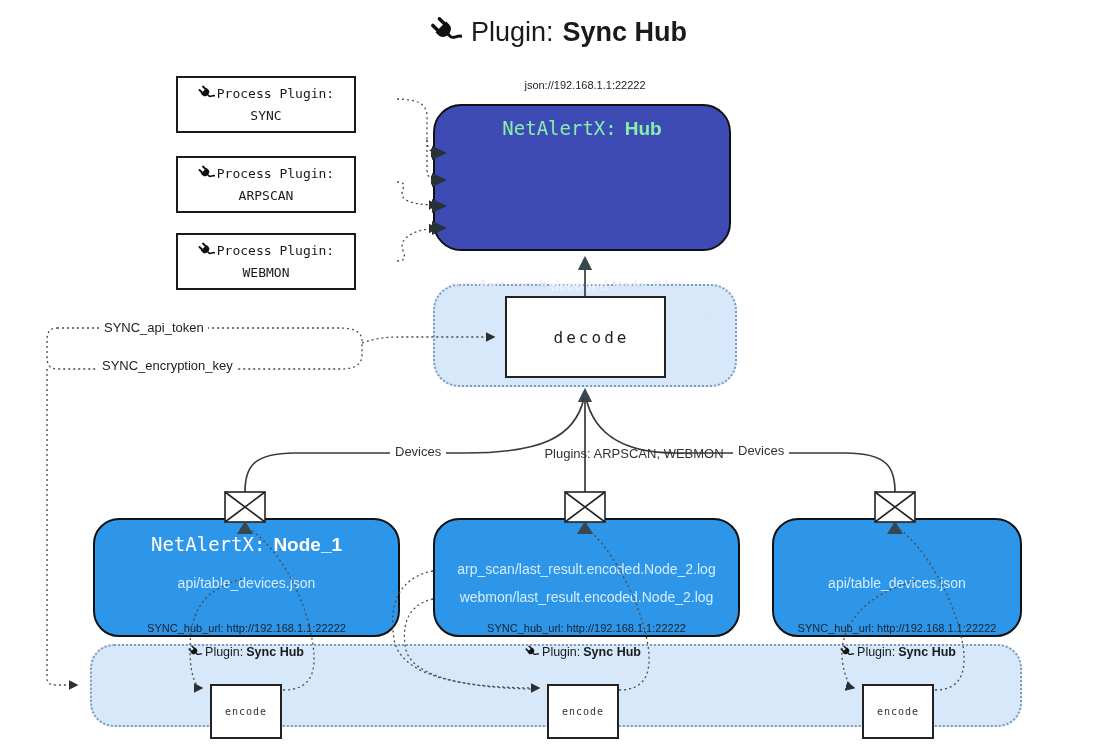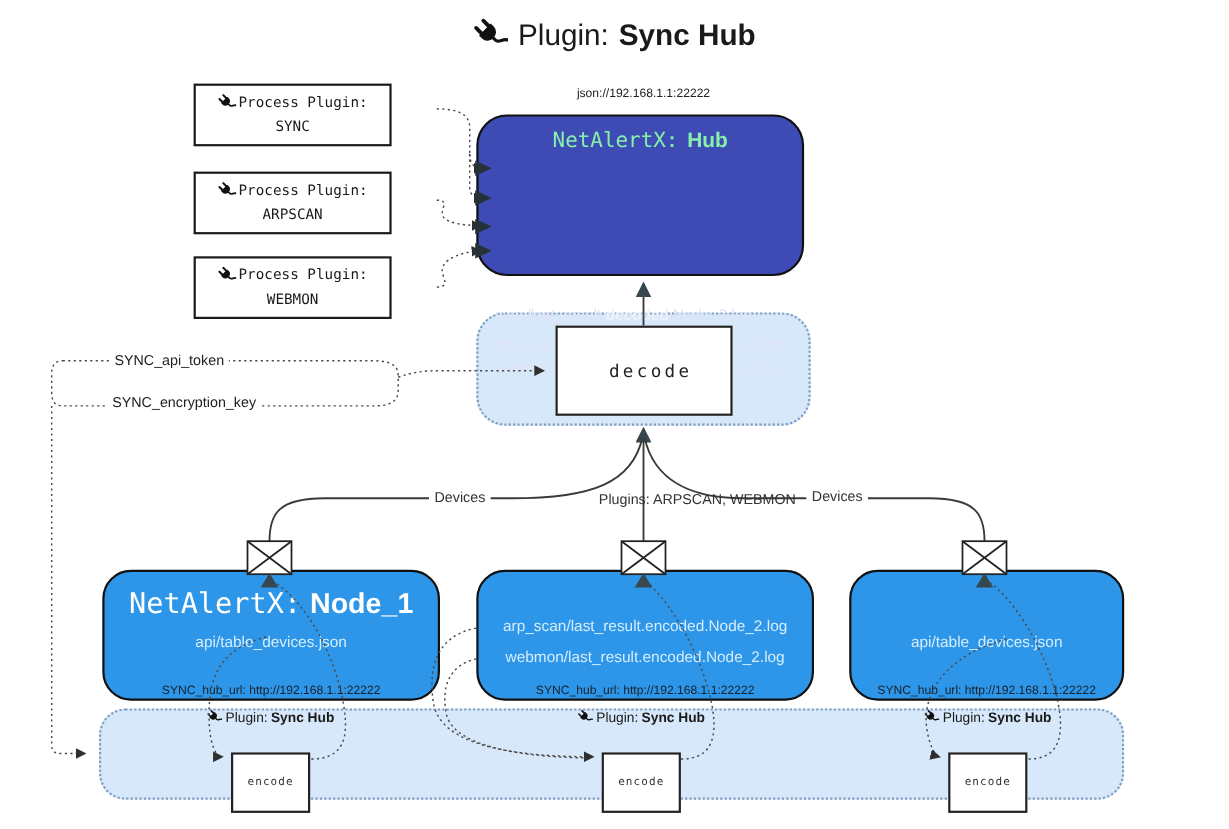--- a/index.html
+++ b/index.html
@@ -55,21 +55,21 @@
 
   
   .edge-label{background:#fff;padding:0 5px;font-size:13px;color:#333;white-space:nowrap;}
   #lbl-devices-l{left:390px;top:444px;}
   #lbl-devices-r{left:733px;top:443px;}
   #lbl-plugins-c{left:495px;top:446px;width:182px;text-align:center;background:transparent;padding:0;margin-left:48px;}
 
   
   .node-box{position:absolute;top:518px;height:119px;background:var(--node-fill);border:2.5px solid #111;border-radius:26px;z-index:2;}
   #node-0{left:93px;width:307px;} #node-1{left:433px;width:307px;} #node-2{left:772px;width:250px;}
-  .node-title{position:absolute;left:0;right:0;top:13px;text-align:center;color:#fff;font-size:26px;white-space:nowrap;
+  .node-title{position:absolute;left:0;right:0;top:13px;text-align:center;color:#fff;font-size:19px;white-space:nowrap;
               font-family:"DejaVu Sans Mono","Liberation Mono",monospace;}
   .node-title b{font-family:"Liberation Sans","DejaVu Sans",sans-serif;font-weight:bold;margin-left:8px;}
   .node-file{position:absolute;left:4px;right:4px;text-align:center;color:#d3edfe;font-size:14px;white-space:nowrap;}
   .node-file.single{top:55px;}
   .node-file.f0{top:41px;} .node-file.f1{top:69px;}
   .node-footer{position:absolute;left:0;right:0;top:102px;text-align:center;color:#16212b;font-size:11px;white-space:nowrap;}
 
   
   .band{position:absolute;left:90px;top:644px;width:932px;height:83px;background:var(--container-fill);
         border:2px dotted var(--container-border);border-radius:24px;z-index:1;}

